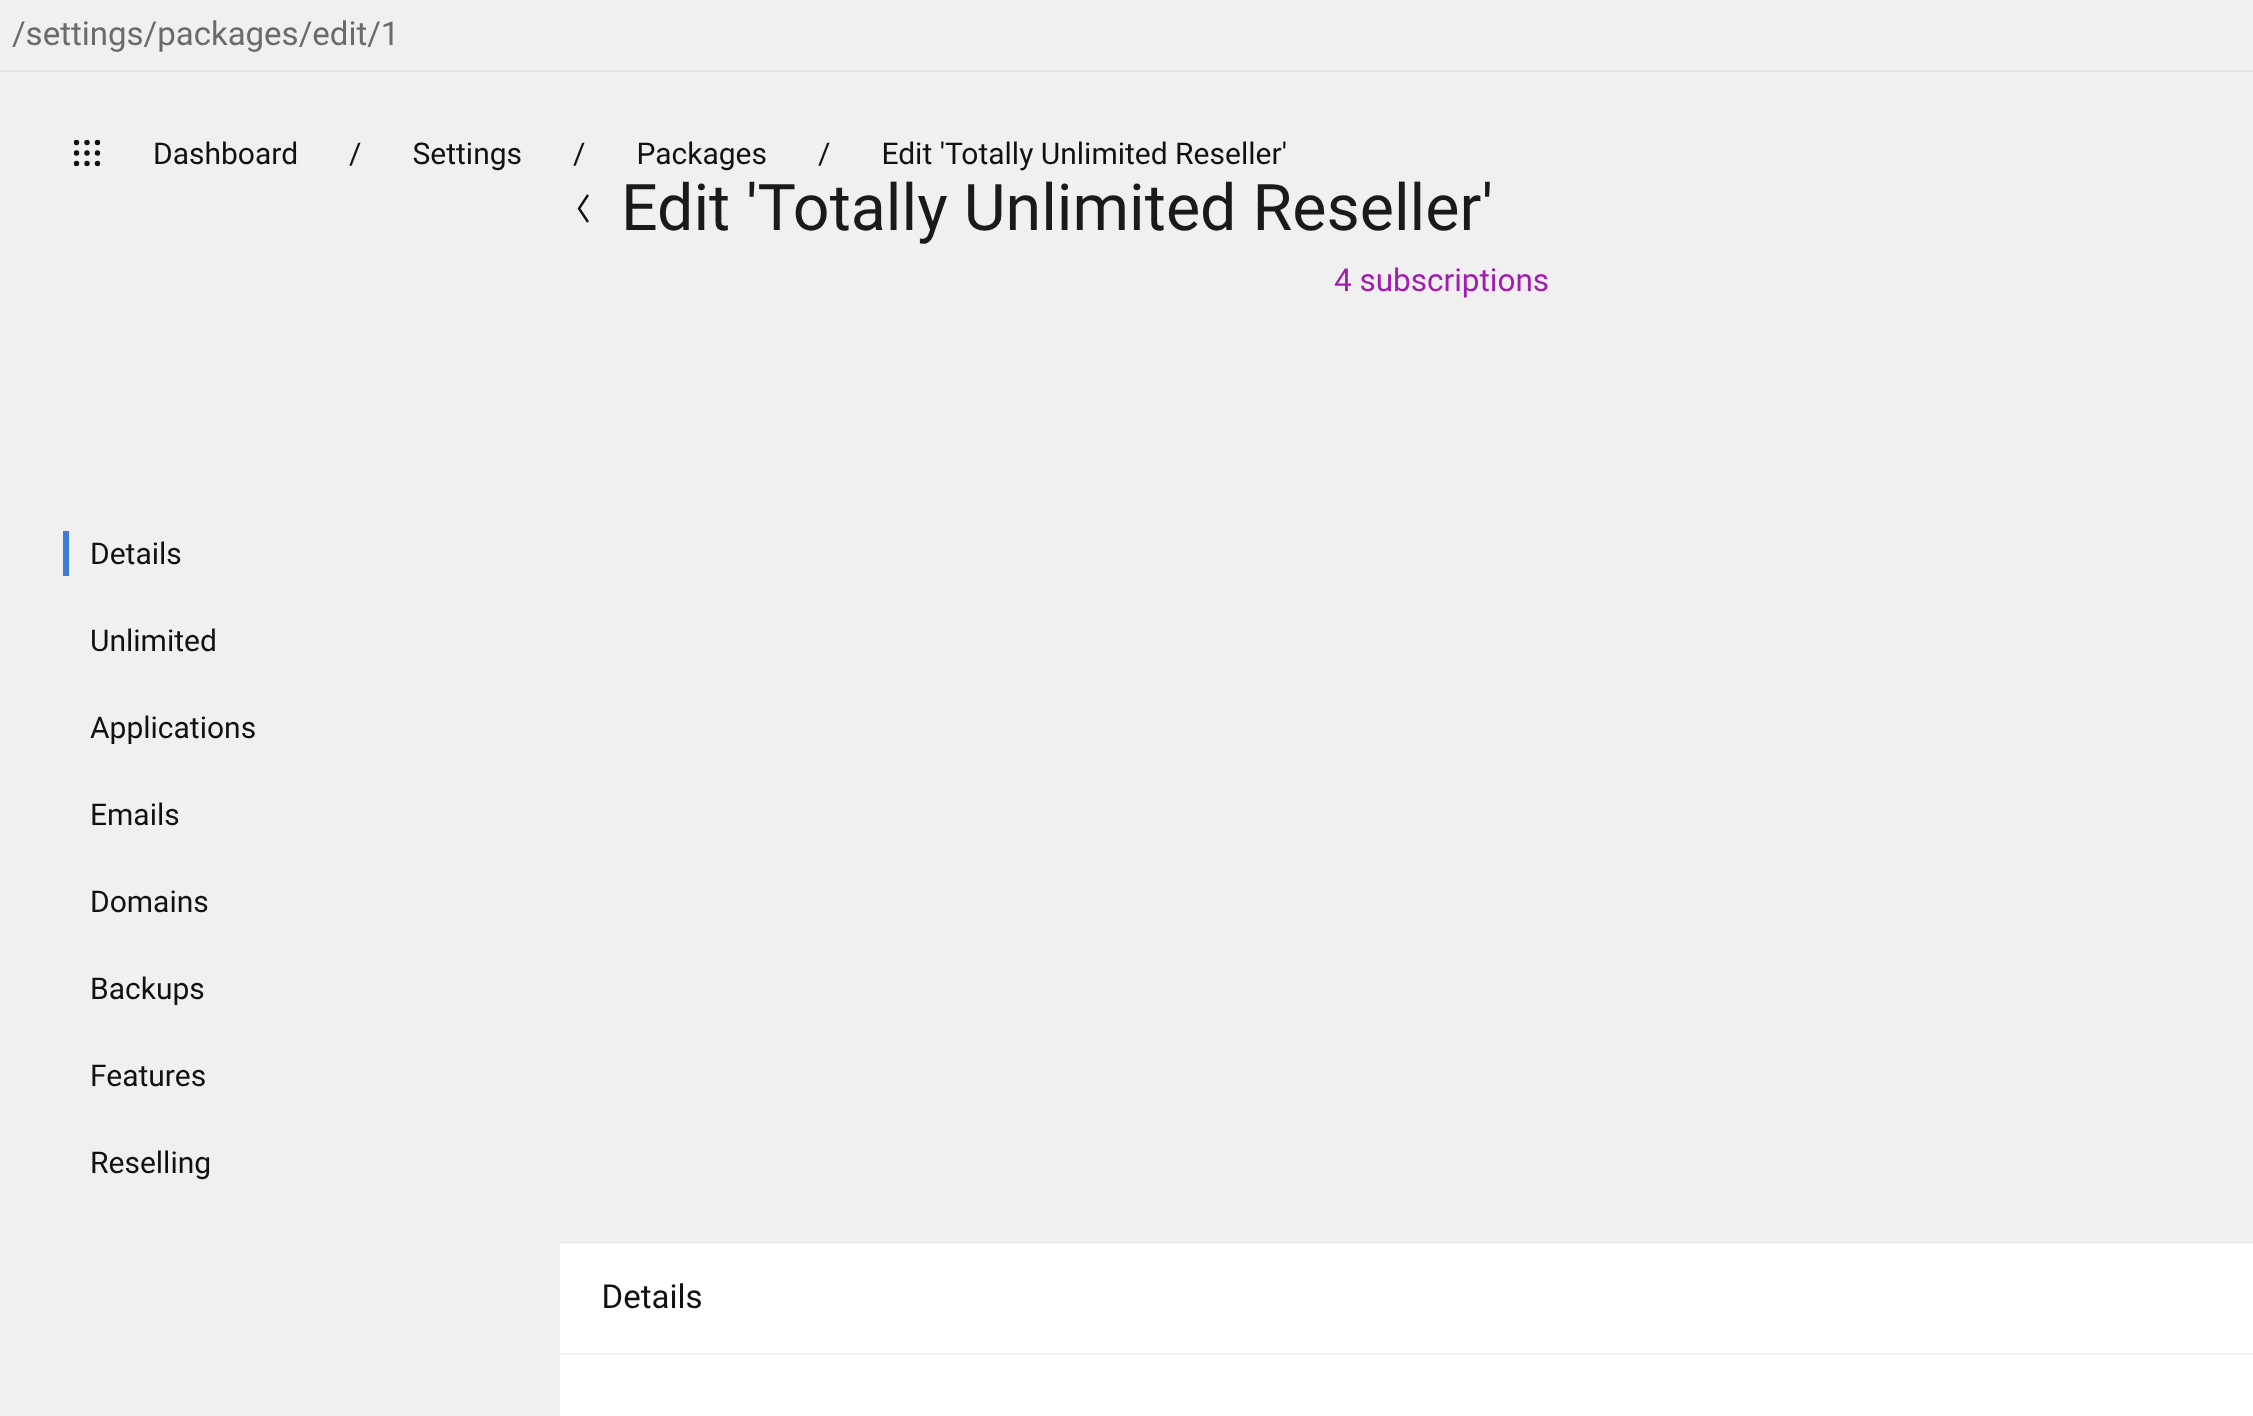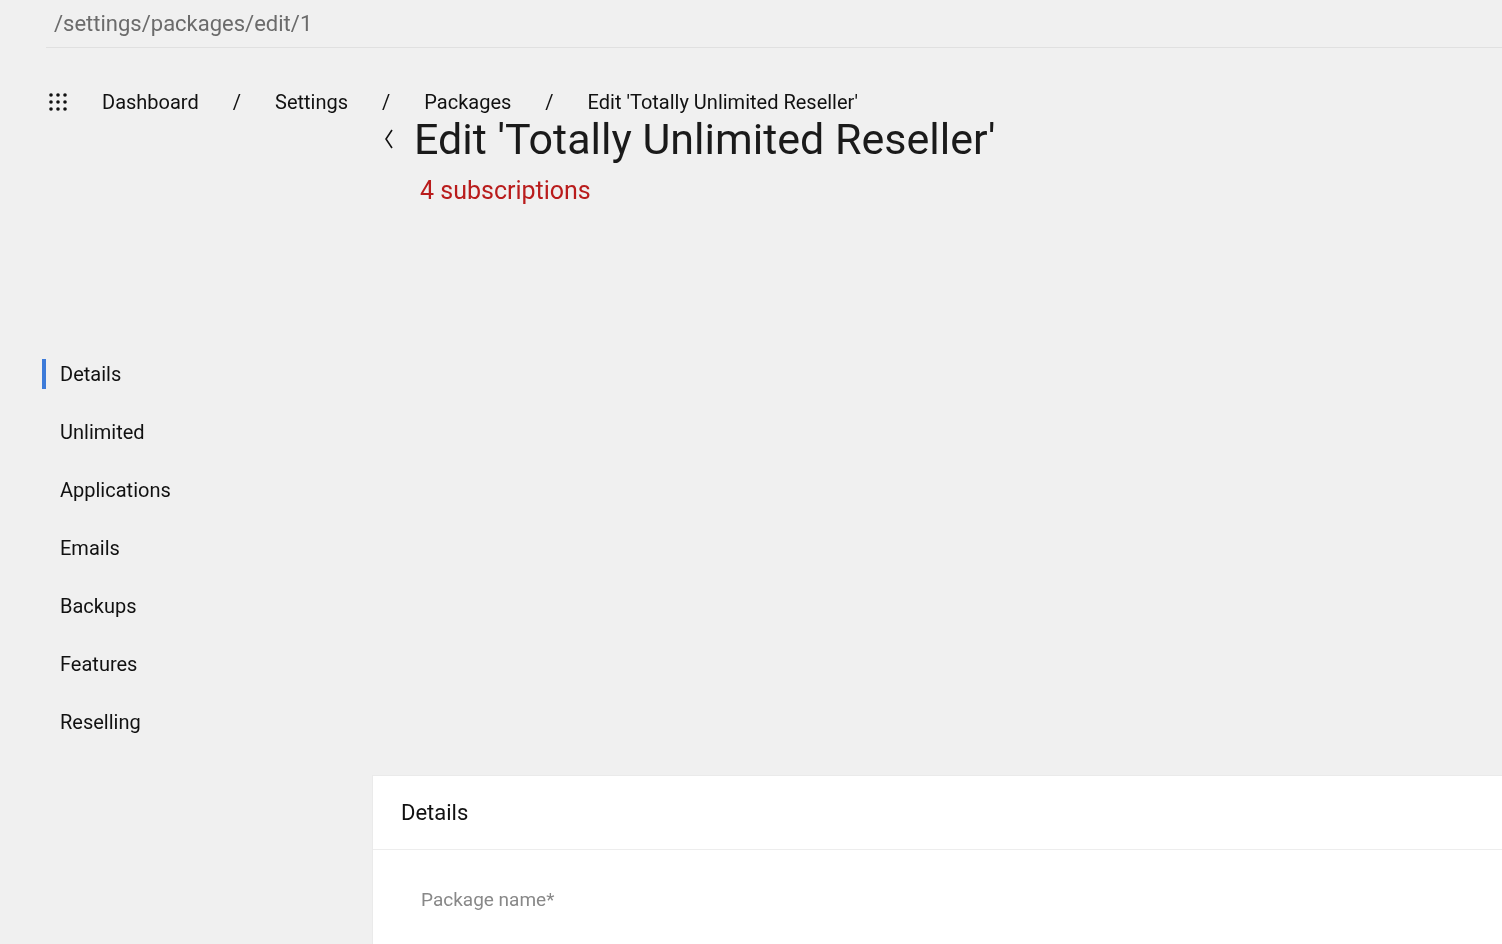--- a/index.html
+++ b/index.html
@@ -14,21 +14,20 @@
 
   .url-bar {
     background: #f0f0f0;
     padding: 10px 8px;
     font-size: 22px;
     color: #6b6b6b;
     border-bottom: 1px solid #e0e0e0;
     height: 48px;
     display: flex;
     align-items: center;
-    margin-left: 46px;
   }
 
   .content-wrap {
     position: relative;
   }
 
   .breadcrumb-row {
     display: flex;
     align-items: center;
     gap: 34px;
@@ -97,24 +96,25 @@
     cursor: pointer;
     color: #111;
   }
   .back-chevron svg { width: 12px; height: 22px; }
   .page-title {
     font-size: 43px;
     font-weight: 400;
     color: #1a1a1a;
   }
   .page-subtitle {
-    font-size: 25px;
-    color: #b91c1c;
+    font-size: 21px;
+    color: #a21caf;
     margin-top: 12px;
     margin-left: 42px;
+    text-align: center;
   }
 
   .panel {
     background: #fff;
     margin-left: 372px;
     margin-top: 24px;
     border: 1px solid #eaeaea;
     border-right: none;
     min-height: 600px;
   }
@@ -194,20 +194,23 @@
       <div class="sidebar-item">
         <span>Unlimited</span>
       </div>
       <div class="sidebar-item">
         <span>Applications</span>
       </div>
       <div class="sidebar-item">
         <span>Emails</span>
       </div>
       <div class="sidebar-item">
+        <span>Domains</span>
+      </div>
+      <div class="sidebar-item">
         <span>Backups</span>
       </div>
       <div class="sidebar-item">
         <span>Features</span>
       </div>
       <div class="sidebar-item">
         <span>Reselling</span>
       </div>
     </nav>
   </div>

